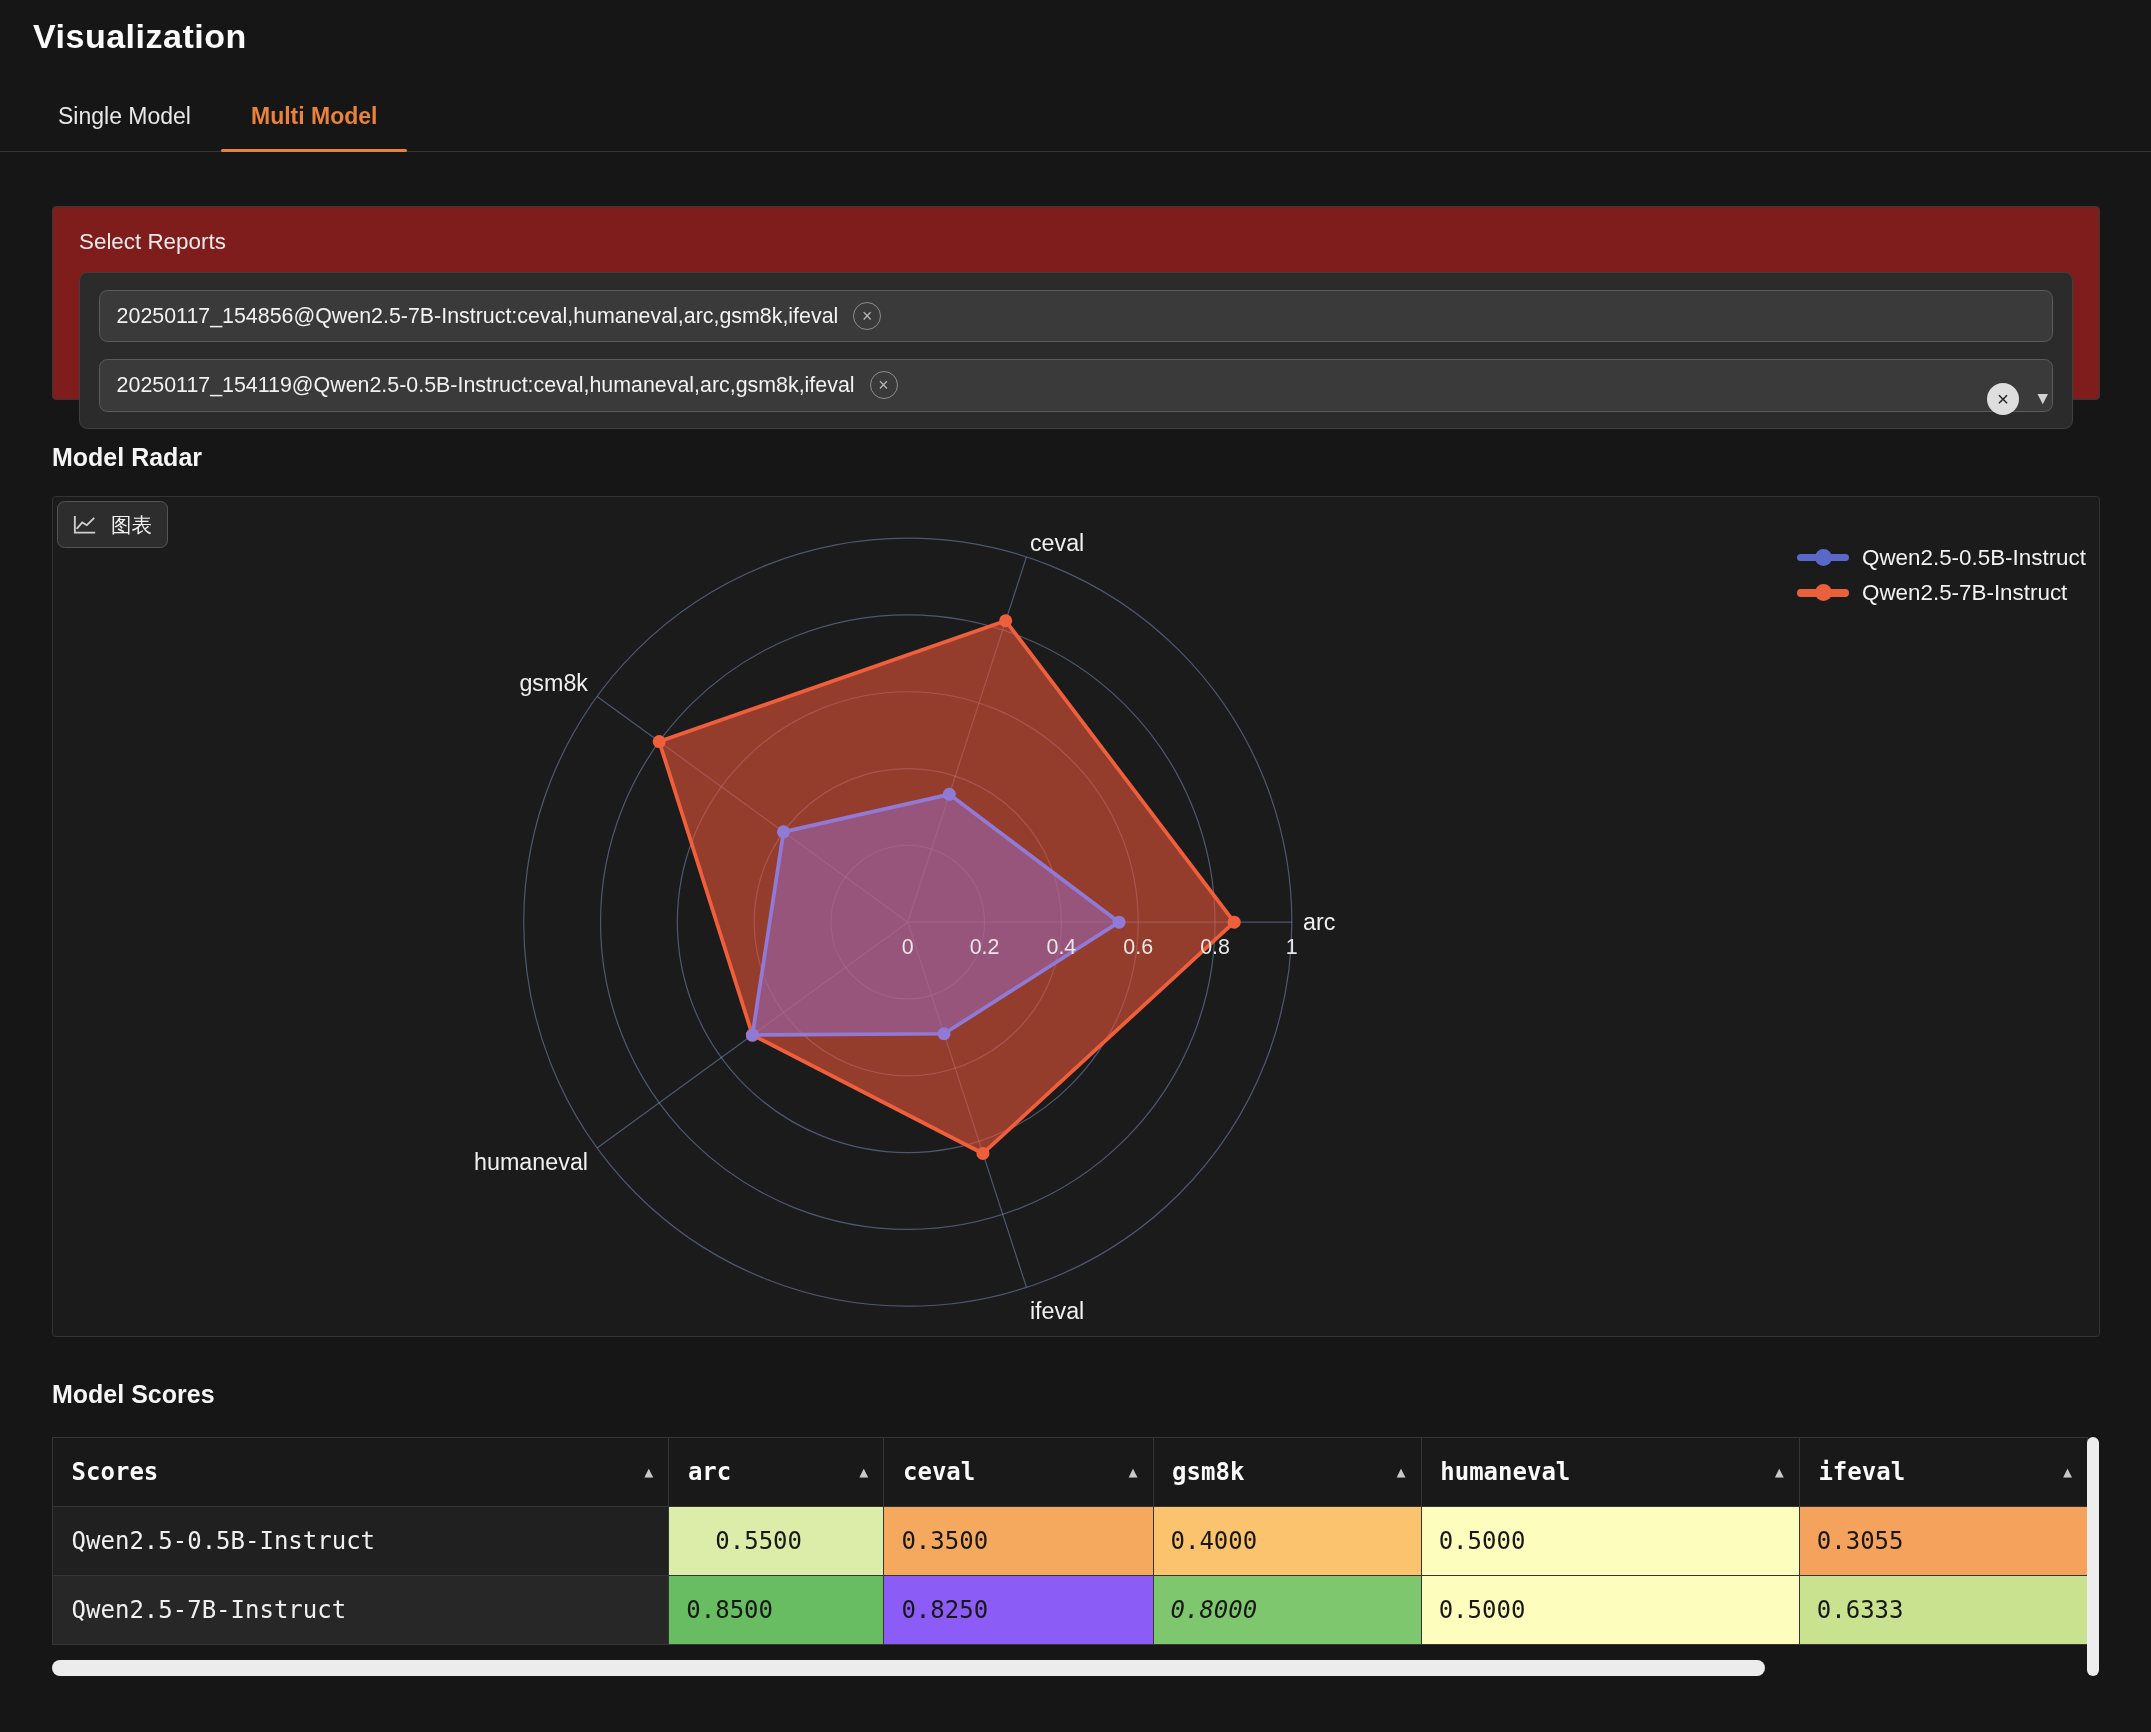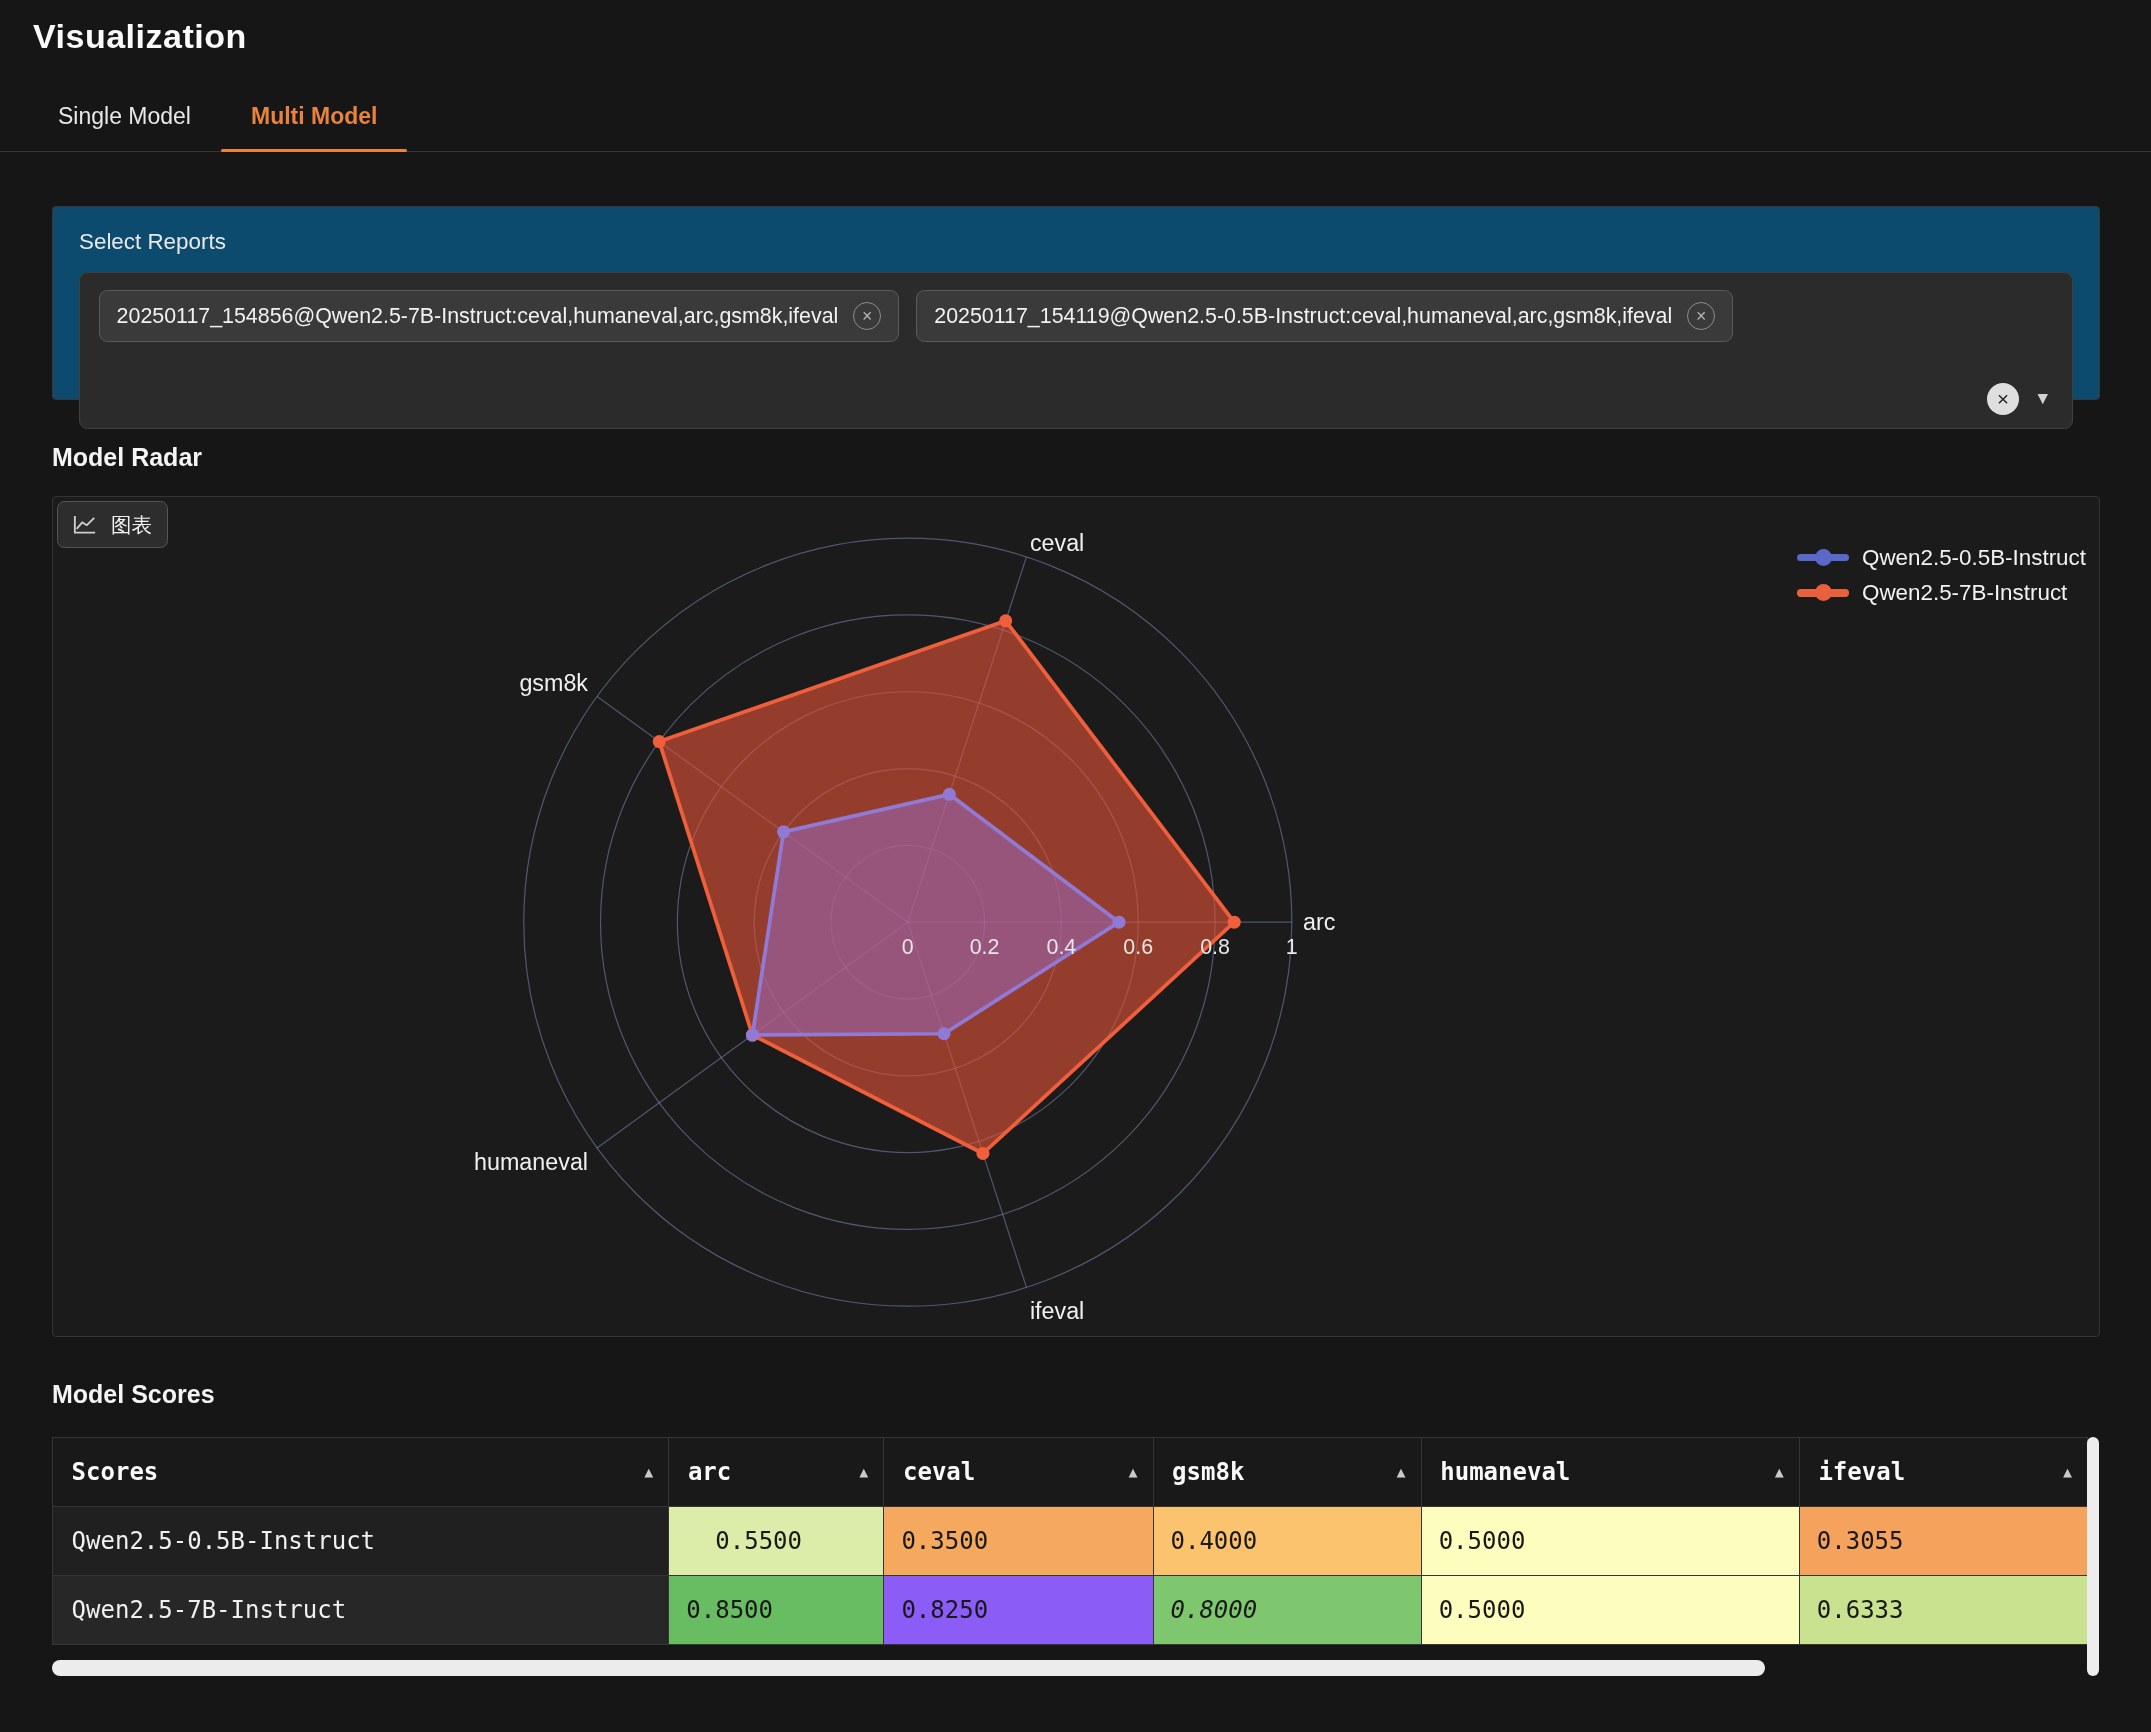--- a/index.html
+++ b/index.html
@@ -11,29 +11,29 @@
   }
   
   .page-header { padding:17px 0 0 33px; }
   .page-title { font-size:34px; font-weight:bold; color:#fafafa; letter-spacing:0.5px; }
   .tabbar { margin-top:32px; border-bottom:0.9px solid #343434; display:flex; padding-left:28px; }
   .tab { position:relative; padding:15px 30px 20.5px; font-size:23px; color:#e8e8e8; cursor:pointer; }
   .tab.active { color:var(--accent); font-weight:bold; }
   .tab.active::after { content:""; position:absolute; left:0; right:0; bottom:-1.9px; height:3.7px; background:var(--accent); border-radius:1.9px; }
   
   .select-panel {
-    margin:54px 52px 0; height:194px; background:#0c4a6e;
+    margin:54px 52px 0; height:194px; background:#7f1d1d;
     border:0.9px solid #383838; border-radius:4px; padding:22.4px 26px;
   }
   .select-label { font-size:22.4px; color:#e9e9e9; }
   .dropdown-area {
     margin-top:17px; position:relative; height:157px;
     background:#2b2b2b; border:0.9px solid #404040; border-radius:8.4px; padding:17px 18.6px;
   }
-  .chips { display:flex; flex-wrap:wrap; gap:17px; }
+  .chips { display:flex; flex-wrap:wrap; gap:17px;flex-direction:column; }
   .chip {
     display:inline-flex; align-items:center; gap:15px;
     background:#3a3a3a; border:0.9px solid #5b5b5b; border-radius:8.4px;
     padding:11.2px 17px; font-size:21.4px; color:#f2f2f2; white-space:nowrap;
   }
   .chip-remove {
     width:28px; height:28px; border-radius:50%; border:1.9px solid #8d8d8d;
     background:transparent; color:#b5b5b5; font-size:17.7px; line-height:24px;
     text-align:center; cursor:pointer; flex:0 0 auto; font-family:inherit;
   }

